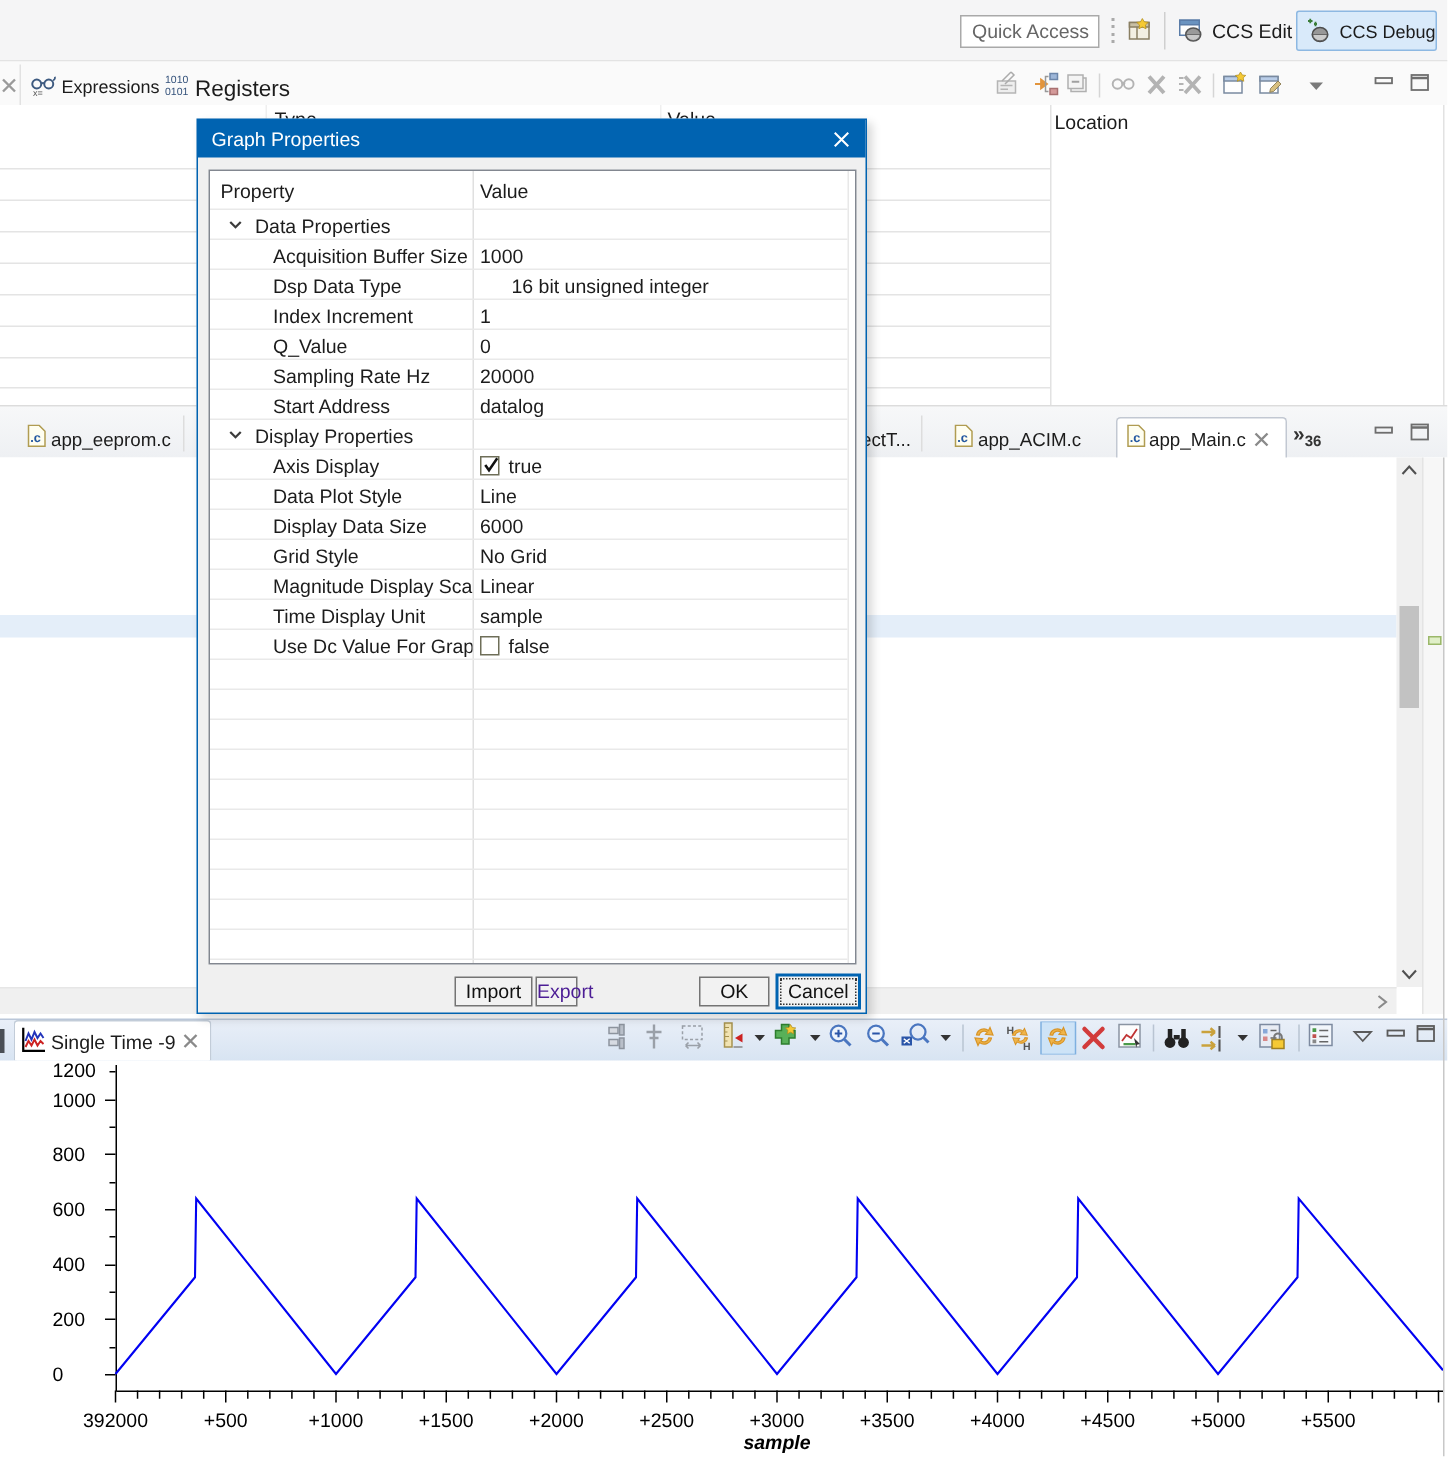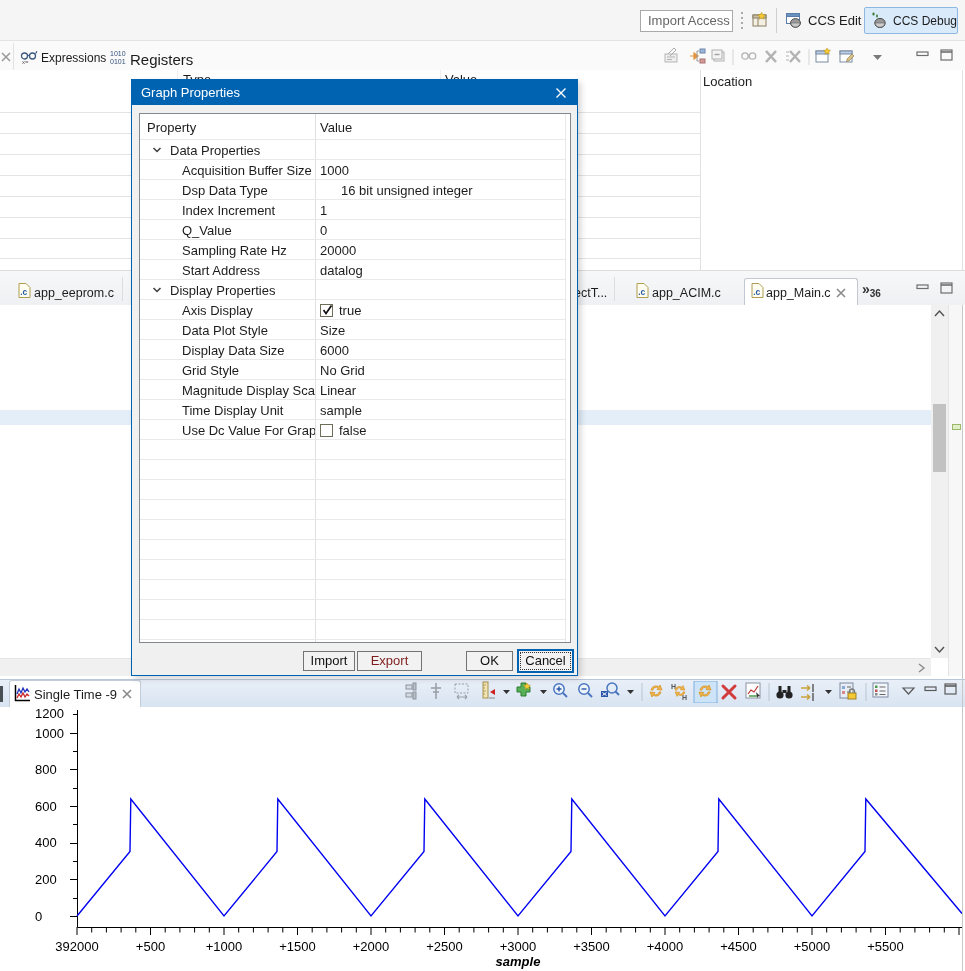--- a/index.html
+++ b/index.html
@@ -7,21 +7,21 @@
     font-family:"Liberation Sans", sans-serif; }
   .abs { position:absolute; }
   #page { position:relative; width:965px; height:971px; }
   .t13 { font-size:13px; color:#1c1c1c; }
 </style>
 </head>
 <body>
 <div id="page">
 
   <div class="abs" id="topbar" style="left:0;top:0;width:965px;height:41px;background:#f5f5f6;border-bottom:1px solid #e3e3e3;">
-    <div class="abs" style="left:640px;top:10px;width:93px;height:22px;background:#fff;border:1px solid #a9a9a9;color:#666;font-size:13px;line-height:20px;padding-left:7px;">Import Access</div>
+    <div class="abs" style="left:640px;top:10px;width:93px;height:22px;background:#fff;border:1px solid #a9a9a9;color:#666;font-size:13px;line-height:20px;padding-left:7px;">Quick Access</div>
 
     <div class="abs" style="left:741px;top:12px;width:2px;height:18px;background-image:repeating-linear-gradient(#aaa 0 2px, transparent 2px 5px);"></div>
 
     <svg class="abs" style="left:752px;top:12px;" width="18" height="18" viewBox="0 0 18 18">
       <rect x="1" y="3" width="13" height="11" fill="#f3efe2" stroke="#8a7f63"></rect>
       <rect x="1" y="3" width="13" height="3" fill="#c8bfa4" stroke="#8a7f63"></rect>
       <line x1="6" y1="6" x2="6" y2="14" stroke="#8a7f63"></line>
       <path d="M13 1 l1.6 2.6 3 .4 -2.2 2.1 .5 3 -2.9-1.5 -2.7 1.5 .5-3 -2.2-2.1 3-.4z" fill="#f5c934" stroke="#b08d1e" stroke-width=".6" transform="translate(-1.5,-.5) scale(.85)"></path>
     </svg>
     <div class="abs" style="left:776px;top:8px;width:1px;height:25px;background:#cfcfcf;"></div>
@@ -546,34 +546,34 @@
             <path d="M1.5 2 L5 5.5 L8.5 2" fill="none" stroke="#3c3c3c" stroke-width="1.5"></path>
           </svg>
           <div class="abs t13" style="left:30px;top:169px;width:145px;overflow:hidden;white-space:nowrap;">Display Properties</div>
           <div class="abs t13" style="left:42px;top:189px;width:133px;overflow:hidden;white-space:nowrap;">Axis Display</div>
           <div class="abs" style="left:180px;top:190px;width:13px;height:13px;background:#fff;border:1px solid #6e6e58;"></div>
           <svg class="abs" style="left:181px;top:189px;" width="13" height="14" viewBox="0 0 13 14">
             <path d="M2.5 7 L5 10.5 L10.5 2.5" fill="none" stroke="#111" stroke-width="1.7"></path>
           </svg>
           <div class="abs t13" style="left:199px;top:189px;">true</div>
           <div class="abs t13" style="left:42px;top:209px;width:133px;overflow:hidden;white-space:nowrap;">Data Plot Style</div>
-          <div class="abs t13" style="left:180px;top:209px;">Size</div>
+          <div class="abs t13" style="left:180px;top:209px;">Line</div>
           <div class="abs t13" style="left:42px;top:229px;width:133px;overflow:hidden;white-space:nowrap;">Display Data Size</div>
           <div class="abs t13" style="left:180px;top:229px;">6000</div>
           <div class="abs t13" style="left:42px;top:249px;width:133px;overflow:hidden;white-space:nowrap;">Grid Style</div>
           <div class="abs t13" style="left:180px;top:249px;">No Grid</div>
           <div class="abs t13" style="left:42px;top:269px;width:133px;overflow:hidden;white-space:nowrap;">Magnitude Display Scale</div>
           <div class="abs t13" style="left:180px;top:269px;">Linear</div>
           <div class="abs t13" style="left:42px;top:289px;width:133px;overflow:hidden;white-space:nowrap;">Time Display Unit</div>
           <div class="abs t13" style="left:180px;top:289px;">sample</div>
           <div class="abs t13" style="left:42px;top:309px;width:133px;overflow:hidden;white-space:nowrap;">Use Dc Value For Graph</div>
           <div class="abs" style="left:180px;top:310px;width:13px;height:13px;background:#fff;border:1px solid #6e6e58;"></div>
           <div class="abs t13" style="left:199px;top:309px;">false</div>
         </div>
     </div>
 
     <div class="abs" style="left:171px;top:571px;width:52px;height:20px;background:#f2f2f2;border:1px solid #747474;font-size:13px;text-align:center;line-height:18px;color:#111;">Import</div>
-    <div class="abs" style="left:225px;top:571px;width:65px;height:20px;background:#f2f2f2;border:1px solid #747474;font-size:13px;text-align:center;line-height:18px;color:#7f1d1d;">Export</div>
+    <div class="abs" style="left:225px;top:571px;width:28px;height:20px;background:#f2f2f2;border:1px solid #747474;font-size:13px;text-align:center;line-height:18px;color:#4c1d95;">Export</div>
     <div class="abs" style="left:334px;top:571px;width:47px;height:20px;background:#f2f2f2;border:1px solid #747474;font-size:13px;text-align:center;line-height:18px;color:#111;">OK</div>
     <div class="abs" style="left:385px;top:569px;width:57px;height:24px;background:#f2f2f2;border:2px solid #0063b1;font-size:13px;text-align:center;line-height:20px;color:#111;outline:1px dotted #333;outline-offset:-4px;">Cancel</div>
   </div>
 
 </div>
 
 </body></html>

